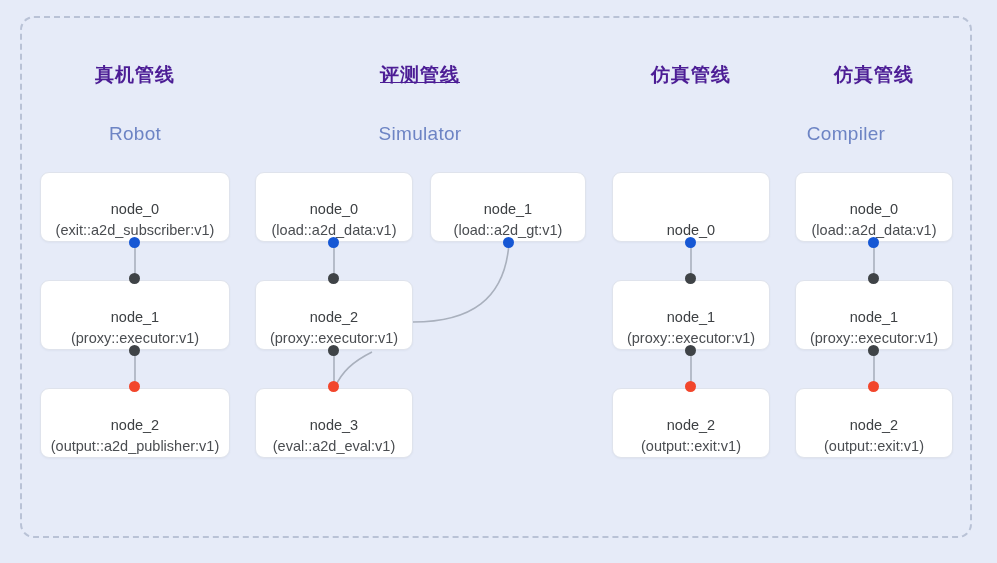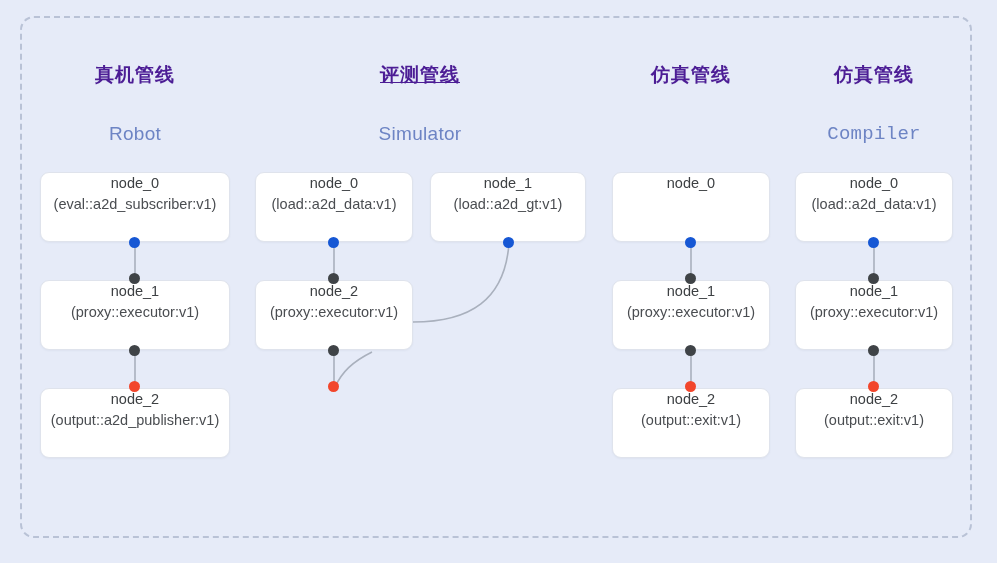--- a/index.html
+++ b/index.html
@@ -50,21 +50,21 @@
   }
   .node {
     position: absolute;
     background: #ffffff;
     border: 1px solid #dfe3ec;
     border-radius: 9px;
     box-sizing: border-box;
     display: flex;
     flex-direction: column;
     align-items: center;
-    justify-content: flex-start;
+    justify-content: flex-end;
     box-shadow: 0 1px 2px rgba(60,70,100,0.05);
   }
   .node-title {
     font-size: 14.5px;
     color: #3d4043;
     line-height: 1.45;
   }
   .node-sub {
     font-size: 14.5px;
     color: #4a4d51;
@@ -117,25 +117,25 @@
 
   <div class="column-header col-title-cn" style="left:40px; top:62px; width:190px;">真机管线</div>
   <div class="column-header col-title-en" style="left:40px; top:123px; width:190px;">Robot</div>
 
   <div class="column-header col-title-cn" style="left:340px; top:62px; width:160px;text-decoration:underline;">评测管线</div>
   <div class="column-header col-title-en" style="left:340px; top:123px; width:160px;">Simulator</div>
 
   <div class="column-header col-title-cn" style="left:612px; top:62px; width:158px;">仿真管线</div>
 
   <div class="column-header col-title-cn" style="left:795px; top:62px; width:158px;">仿真管线</div>
-  <div class="column-header col-title-en" style="left:795px; top:123px; width:158px;font-family:Liberation Mono, monospace;">Compiler</div>
+  <div class="column-header col-title-en" style="left:767px; top:123px; width:158px;">Compiler</div>
 
   <div class="node" style="left:40px; top:172px; width:190px; height:70px;">
     <div class="node-title">node_0</div>
-    <div class="node-sub">(eval::a2d_subscriber:v1)</div>
+    <div class="node-sub">(exit::a2d_subscriber:v1)</div>
   </div>
   <div class="port port-out-blue" style="left:129px; top:237px;"></div>
 
   <div class="node" style="left:40px; top:280px; width:190px; height:70px;">
     <div class="node-title">node_1</div>
     <div class="node-sub">(proxy::executor:v1)</div>
   </div>
   <div class="port port-dark" style="left:129px; top:273px;"></div>
   <div class="port port-dark" style="left:129px; top:345px;"></div>
 
@@ -157,20 +157,24 @@
   </div>
   <div class="port port-out-blue" style="left:503px; top:237px;"></div>
 
   <div class="node" style="left:255px; top:280px; width:158px; height:70px;">
     <div class="node-title">node_2</div>
     <div class="node-sub">(proxy::executor:v1)</div>
   </div>
   <div class="port port-dark" style="left:328px; top:273px;"></div>
   <div class="port port-dark" style="left:328px; top:345px;"></div>
 
+  <div class="node" style="left:255px; top:388px; width:158px; height:70px;">
+    <div class="node-title">node_3</div>
+    <div class="node-sub">(eval::a2d_eval:v1)</div>
+  </div>
   <div class="port port-red" style="left:328px; top:381px;"></div>
 
   <div class="node" style="left:612px; top:172px; width:158px; height:70px;">
     <div class="node-title">node_0</div>
   </div>
   <div class="port port-out-blue" style="left:685px; top:237px;"></div>
 
   <div class="node" style="left:612px; top:280px; width:158px; height:70px;">
     <div class="node-title">node_1</div>
     <div class="node-sub">(proxy::executor:v1)</div>

